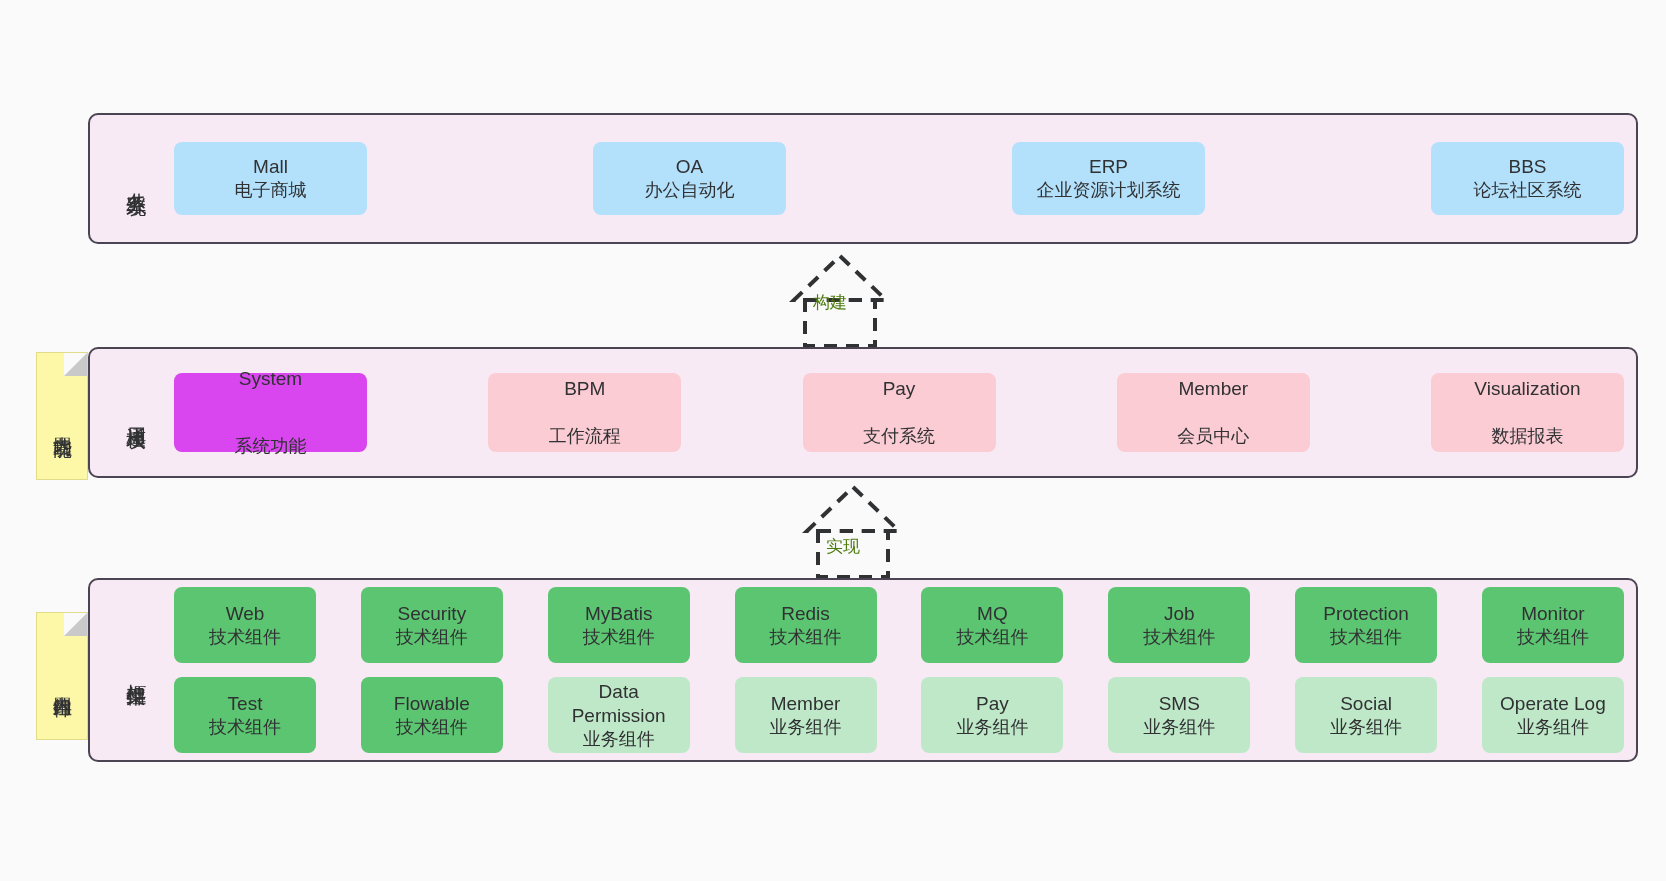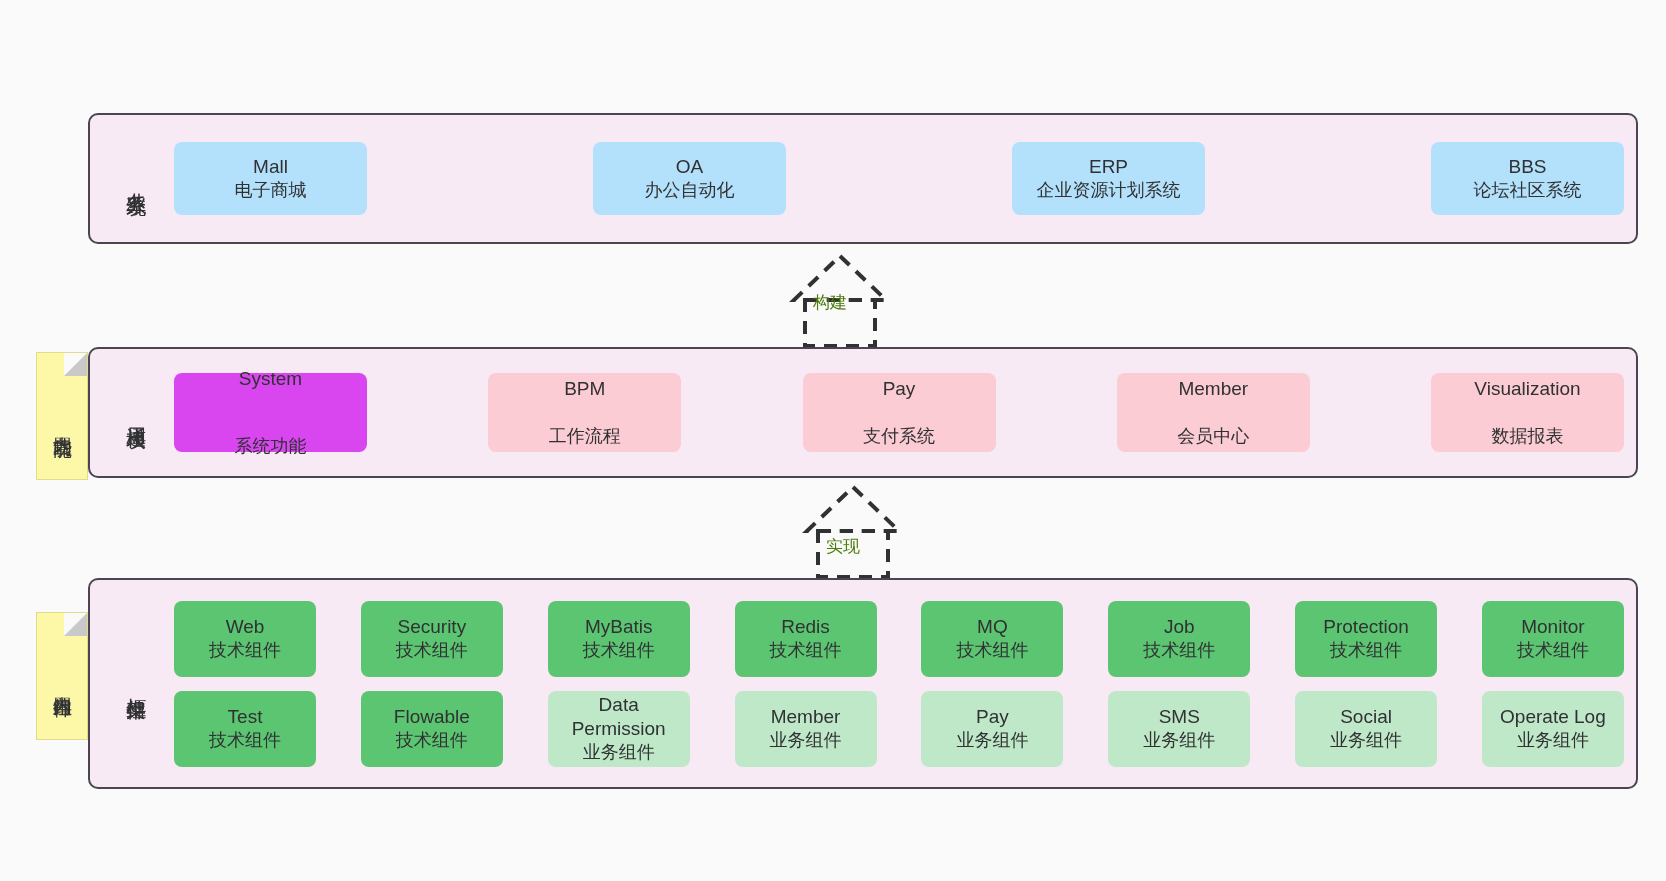--- a/index.html
+++ b/index.html
@@ -87,21 +87,21 @@
     left: 88px; top: 113px; width: 1550px; height: 131px;
   }
   #layer-business .card { width: 193px; height: 73px; }
 
   #layer-modules {
     left: 88px; top: 347px; width: 1550px; height: 131px;
   }
   #layer-modules .card { width: 193px; height: 79px; }
 
   #layer-framework {
-    left: 88px; top: 578px; width: 1550px; height: 211px;
+    left: 88px; top: 578px; width: 1550px; height: 184px;
   }
   #layer-framework .card { width: 142px; height: 76px; }
 
   
   .note {
     position: absolute;
     box-sizing: border-box;
     background: #fdf8a8;
     border: 1px solid #e0dc8a;
     display: flex;

